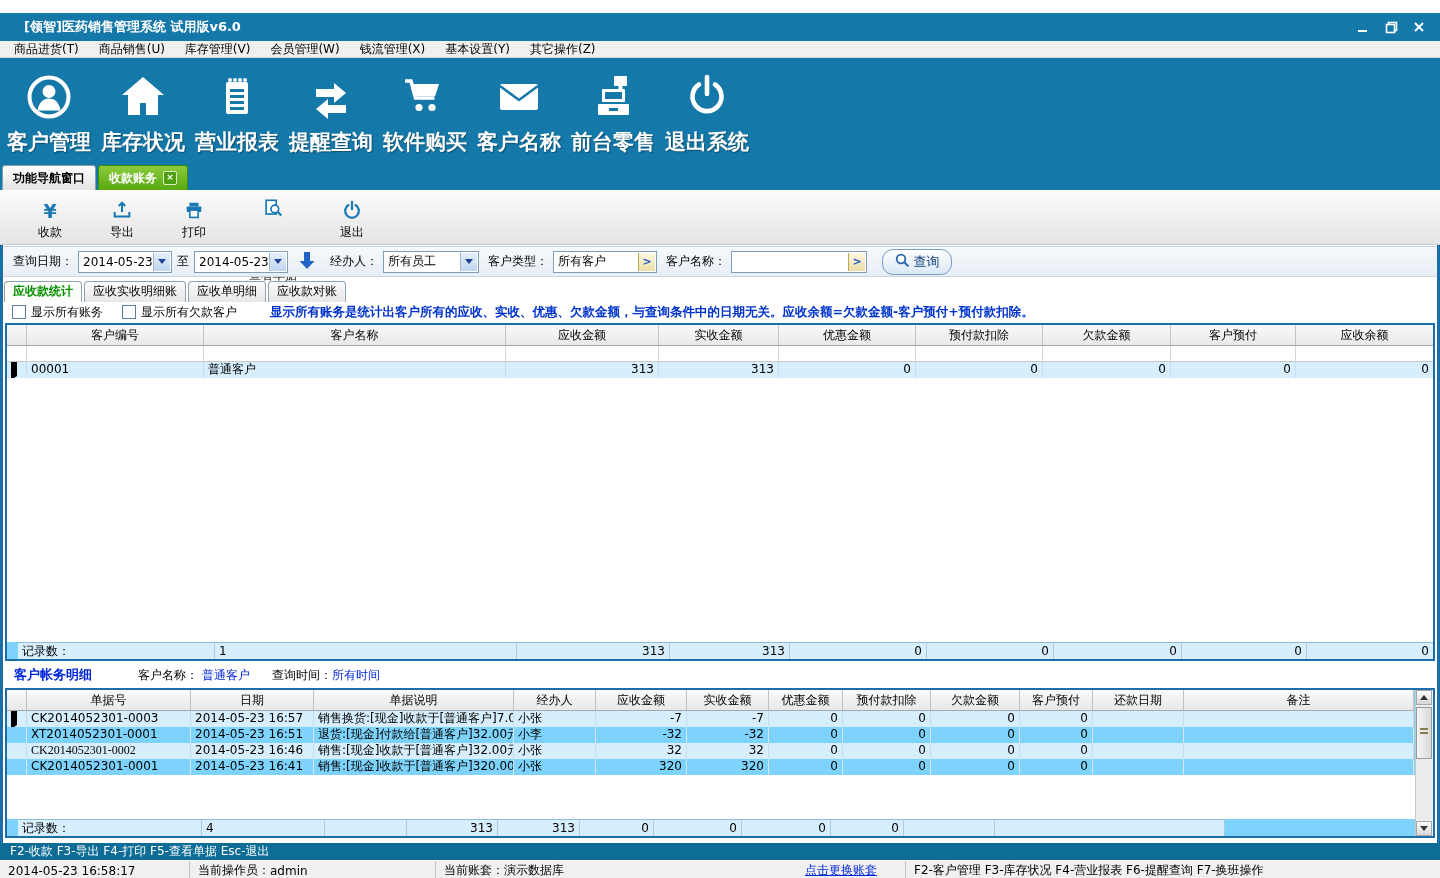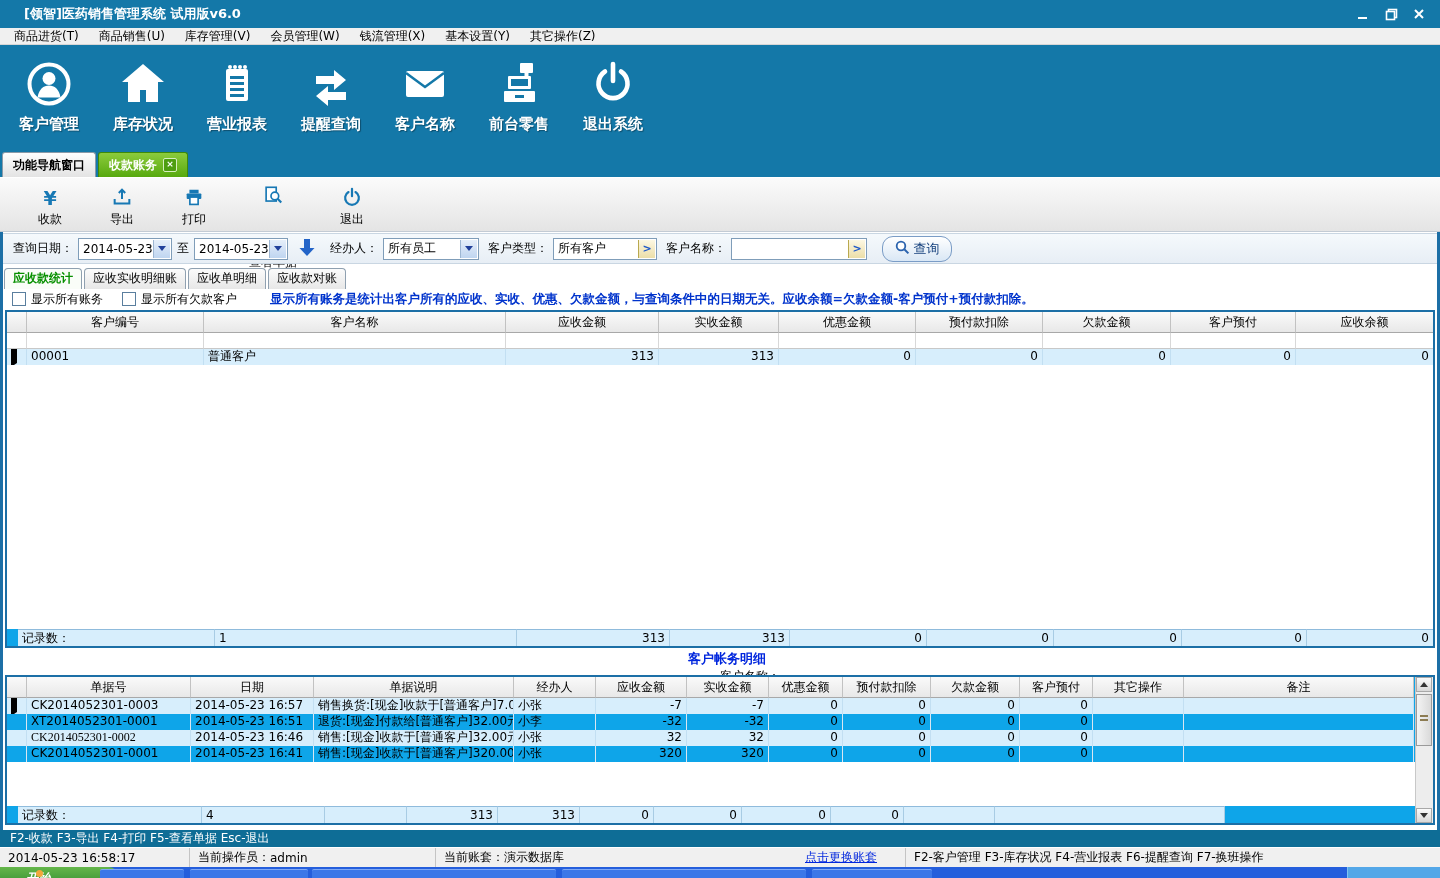--- a/index.html
+++ b/index.html
@@ -1,36 +1,36 @@
 <!DOCTYPE html>
 <html><head>
 <meta charset="utf-8">
 <style>
   html,body{margin:0;padding:0;}
   body{width:1440px;height:878px;position:relative;overflow:hidden;background:#fff;
        font-family:"DejaVu Sans",sans-serif;font-size:12px;color:#000;}
-  .abs{position:absolute;box-sizing:border-box;}
+  .abs{position:absolute;box-sizing:border-box;margin-top:13px;}
 
   
   .titlebar{left:0;top:0;width:1440px;height:28px;background:#1478A8;color:#fff;
             display:flex;align-items:center;font-weight:bold;font-size:13px;}
   .titlebar .title{padding-left:24px;}
   .win-controls{margin-left:auto;display:flex;gap:14px;padding-right:14px;align-items:center;}
   .win-btn{width:14px;height:14px;display:flex;align-items:center;justify-content:center;cursor:default;}
 
   
   .menubar{left:0;top:28px;width:1440px;height:17px;background:#F0F0F0;border-bottom:1px solid #D6D6D6;
            display:flex;align-items:center;padding-left:4px;}
   .menu-item{padding:0 10px;line-height:17px;}
 
   
   .toolbar{left:0;top:45px;width:1440px;height:106px;background:#1478A8;display:flex;padding-left:2px;}
   .tool-item{width:94px;display:flex;flex-direction:column;align-items:center;justify-content:flex-start;padding-top:10px;}
   .tool-icon{height:58px;display:flex;align-items:center;justify-content:center;}
-  .tool-label{color:#fff;font-weight:bold;font-size:15px;margin-top:2px;text-shadow:1px 1px 1px rgba(0,0,0,.35);}
+  .tool-label{color:#fff;font-weight:bold;font-size:21px;margin-top:2px;text-shadow:1px 1px 1px rgba(0,0,0,.35);}
 
   
   .tabrow{left:0;top:151px;width:1440px;height:26px;background:#1478A8;display:flex;align-items:flex-end;padding-left:2px;gap:2px;}
   .tab{height:24px;line-height:23px;padding:0 10px;font-weight:bold;border-radius:3px 3px 0 0;display:flex;align-items:center;gap:6px;}
   .tab.inactive{background:linear-gradient(#FEFEFE,#E3E3E3);border:1px solid #8A9AA8;border-bottom:none;color:#000;}
   .tab.active{background:linear-gradient(#8CCB3C,#57A90F);border:1px solid #3F8A08;border-bottom:none;color:#fff;}
   .tab-close{width:12px;height:12px;background:#4E9E10;border:1px solid #D8EFC0;color:#fff;font-size:9px;line-height:10px;
              text-align:center;border-radius:2px;font-weight:bold;}
 
   
@@ -63,21 +63,21 @@
 
   
   .options{left:0;top:289px;width:1440px;height:20px;display:flex;align-items:center;padding-left:12px;gap:5px;}
   .checkbox{width:12px;height:12px;border:1px solid #5A7E9E;background:#fff;}
   .hint{color:#0033CC;font-weight:bold;margin-left:28px;font-size:12.5px;}
 
   
   .side-frame{left:0;top:232px;width:1440px;height:615px;border-left:3px solid #1C6FA6;border-right:3px solid #1C6FA6;pointer-events:none;}
 
   
-  .grid{border:2px solid #1C6FA6;background:#0ea5e9;display:flex;flex-direction:column;}
+  .grid{border:2px solid #1C6FA6;background:#7dd3fc;display:flex;flex-direction:column;}
   .grid1{left:5px;top:310px;width:1430px;height:338px;}
   .grid2{left:5px;top:675px;width:1430px;height:150px;}
   .grow{display:flex;flex-shrink:0;}
   .hrow{height:21px;}
   .hcell{background:linear-gradient(#FAFAFA,#E8E8E8);border-right:1px solid #C2C2C2;border-bottom:1px solid #A8A8A8;
          text-align:center;line-height:20px;overflow:hidden;white-space:nowrap;flex-shrink:0;box-sizing:border-box;}
   .frow{height:16px;}
   .fcell{background:#fff;border-right:1px solid #D8D8D8;border-bottom:1px solid #C8C8C8;flex-shrink:0;box-sizing:border-box;}
   .drow{height:16px;line-height:15px;}
   .dcell{border-right:1px solid #D9E6F2;padding:0 4px;overflow:hidden;white-space:nowrap;flex-shrink:0;box-sizing:border-box;}
@@ -97,21 +97,21 @@
   .sb-up{top:0;}
   .sb-down{bottom:0;}
   .tri-up{width:0;height:0;border-left:4px solid transparent;border-right:4px solid transparent;border-bottom:5px solid #333;}
   .tri-down{width:0;height:0;border-left:4px solid transparent;border-right:4px solid transparent;border-top:5px solid #333;}
   .sb-thumb{position:absolute;left:0;top:17px;width:16px;height:52px;background:linear-gradient(90deg,#F4F4F4,#D9D9D9);
             border:1px solid #9A9A9A;box-sizing:border-box;}
   .sb-grip{margin:20px auto 0;width:8px;border-top:1px solid #8C7B52;border-bottom:1px solid #8C7B52;height:4px;
            background:repeating-linear-gradient(#8C7B52 0 1px,transparent 1px 3px);}
 
   
-  .section{left:0;top:650px;width:1440px;height:24px;display:flex;align-items:center;padding-left:14px;flex-direction:column;}
+  .section{left:0;top:650px;width:1440px;height:24px;display:flex;align-items:center;padding-left:14px;}
   .section .stitle{color:#0026DD;font-weight:bold;font-size:13px;}
   .section .slabel{margin-left:46px;}
   .section .sval{color:#0026DD;margin-left:4px;}
   .section .slabel2{margin-left:22px;}
 
   
   .hotkeys{left:0;top:830px;width:1440px;height:17px;background:#0E6D96;color:#fff;line-height:17px;padding-left:10px;}
 
   
   .statusbar{left:0;top:847px;width:1440px;height:20px;background:#F0F0F0;border-top:1px solid #fff;display:flex;align-items:center;}
@@ -201,20 +201,31 @@
       <span class="tool-label">营业报表</span>
     </div>
     <div class="tool-item">
       <span class="tool-icon">
         <svg width="48" height="48" viewBox="0 0 48 48">
           <path d="M9 16h18v-6l12 10-12 10v-6H9z" fill="#fff"></path>
           <path d="M39 32H21v-6L9 36l12 10v-6h18z" fill="#fff"></path>
         </svg>
       </span>
       <span class="tool-label">提醒查询</span>
+    </div>
+    <div class="tool-item">
+      <span class="tool-icon">
+        <svg width="48" height="48" viewBox="0 0 48 48">
+          <path d="M4 8h6l4.5 17h19" fill="none" stroke="#fff" stroke-width="3.6"></path>
+          <path d="M12.5 11H38l-3.8 12H15.5z" fill="#fff"></path>
+          <circle cx="18" cy="34.5" r="3.6" fill="#fff"></circle>
+          <circle cx="31" cy="34.5" r="3.6" fill="#fff"></circle>
+        </svg>
+      </span>
+      <span class="tool-label">软件购买</span>
     </div>
     <div class="tool-item">
       <span class="tool-icon">
         <svg width="48" height="48" viewBox="0 0 48 48">
           <rect x="5" y="11" width="38" height="26" rx="2" fill="#fff"></rect>
           <path d="M5 13l19 14 19-14" fill="none" stroke="#1478A8" stroke-width="2.5"></path>
         </svg>
       </span>
       <span class="tool-label">客户名称</span>
     </div>
@@ -428,21 +439,21 @@
         <div class="hcell" style="width: 164px;">单据号</div>
         <div class="hcell" style="width: 123px;">日期</div>
         <div class="hcell" style="width: 200px;">单据说明</div>
         <div class="hcell" style="width: 82px;">经办人</div>
         <div class="hcell" style="width: 91px;">应收金额</div>
         <div class="hcell" style="width: 82px;">实收金额</div>
         <div class="hcell" style="width: 74px;">优惠金额</div>
         <div class="hcell" style="width: 88px;">预付款扣除</div>
         <div class="hcell" style="width: 89px;">欠款金额</div>
         <div class="hcell" style="width: 73px;">客户预付</div>
-        <div class="hcell" style="width: 91px;">其它操作</div>
+        <div class="hcell" style="width: 91px;">还款日期</div>
         <div class="hcell" style="width: 230px;">备注</div>
       </div>
       <div class="grow drow hl">
         <div class="dcell" style="width: 20px;"><span class="marker"></span></div>
         <div class="dcell" style="width: 164px;">CK2014052301-0003</div>
         <div class="dcell" style="width: 123px;">2014-05-23 16:57</div>
         <div class="dcell" style="width: 200px;">销售换货:[现金]收款于[普通客户]7.00元</div>
         <div class="dcell" style="width: 82px;">小张</div>
         <div class="dcell num" style="width: 91px;">-7</div>
         <div class="dcell num" style="width: 82px;">-7</div>

